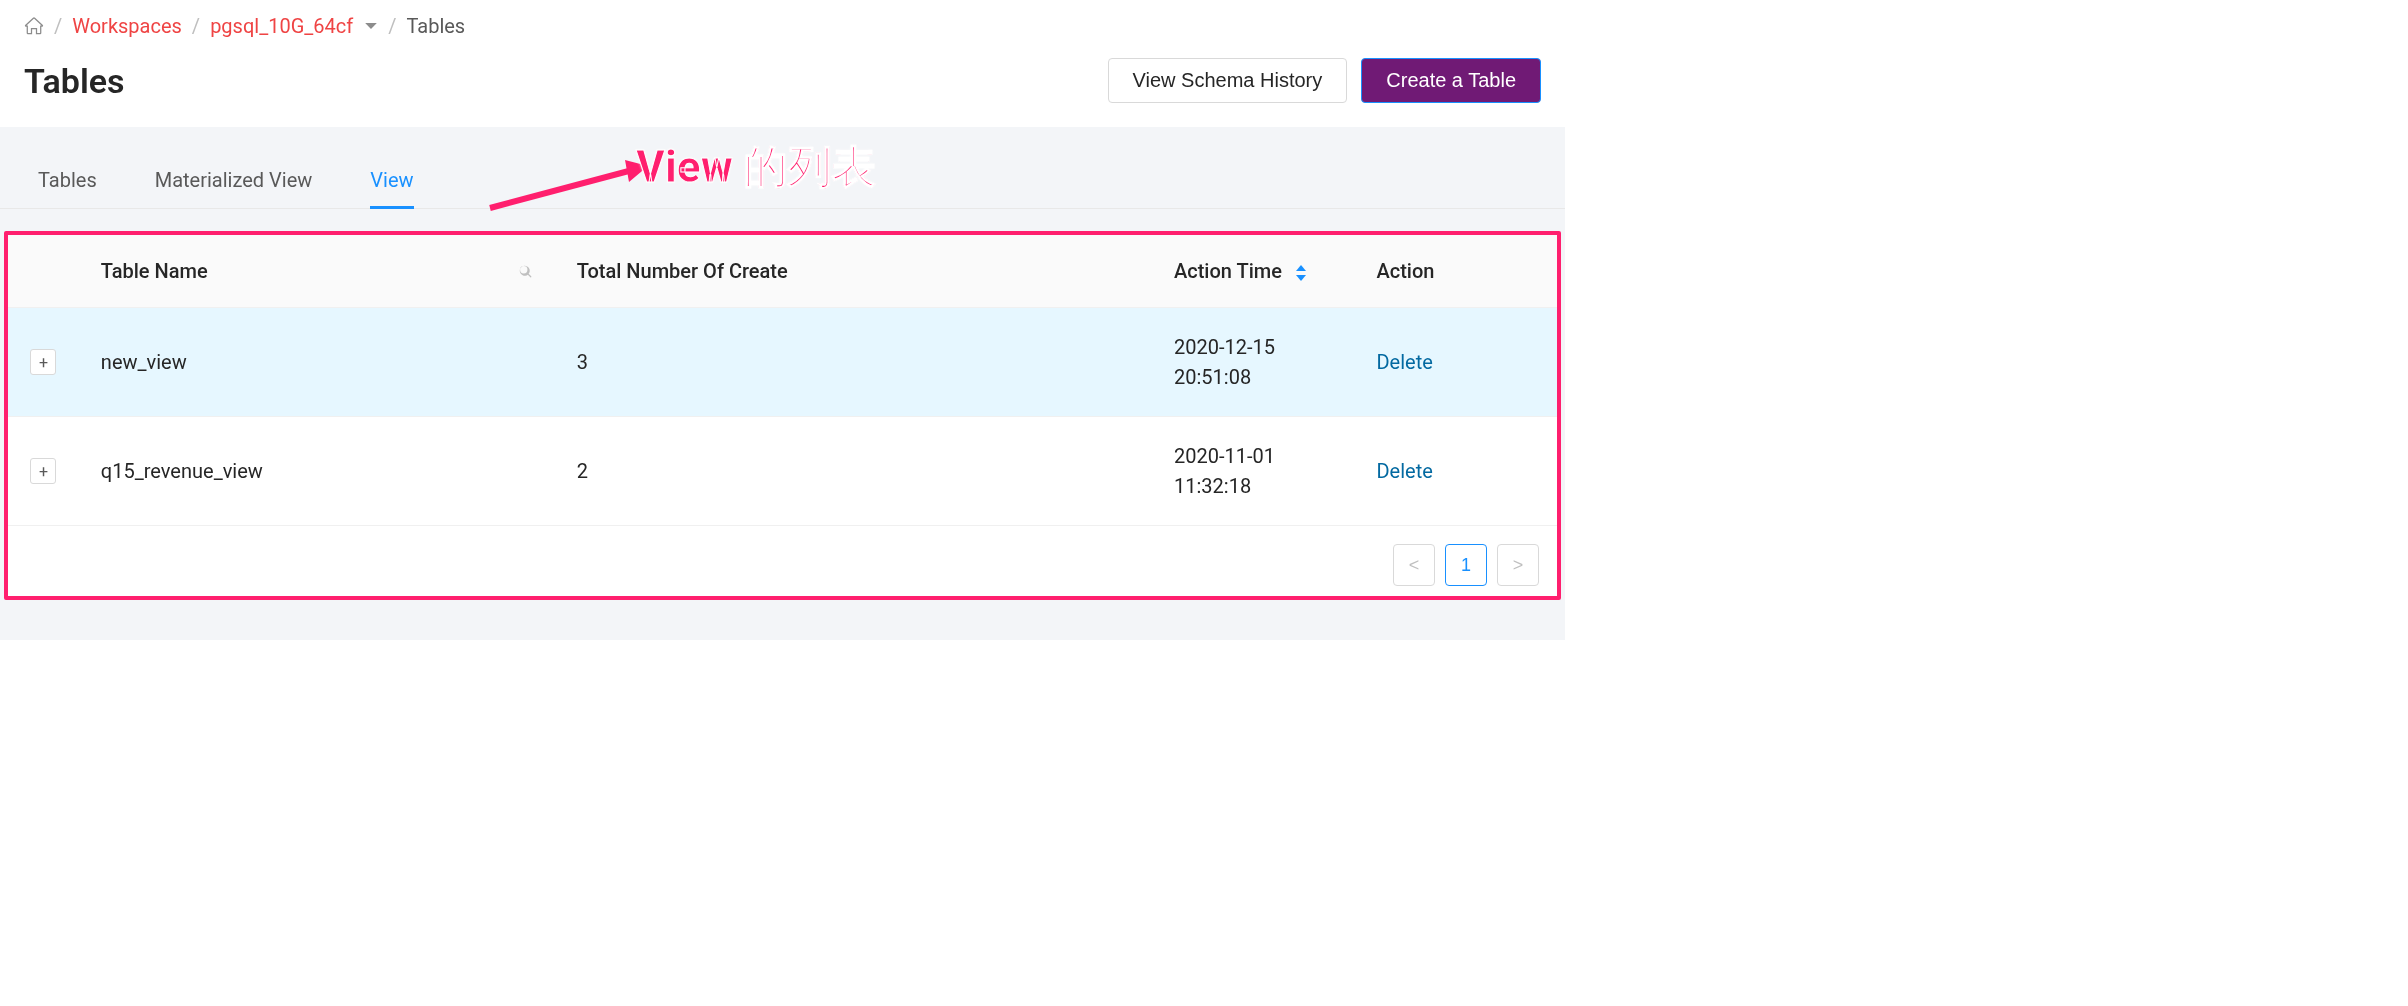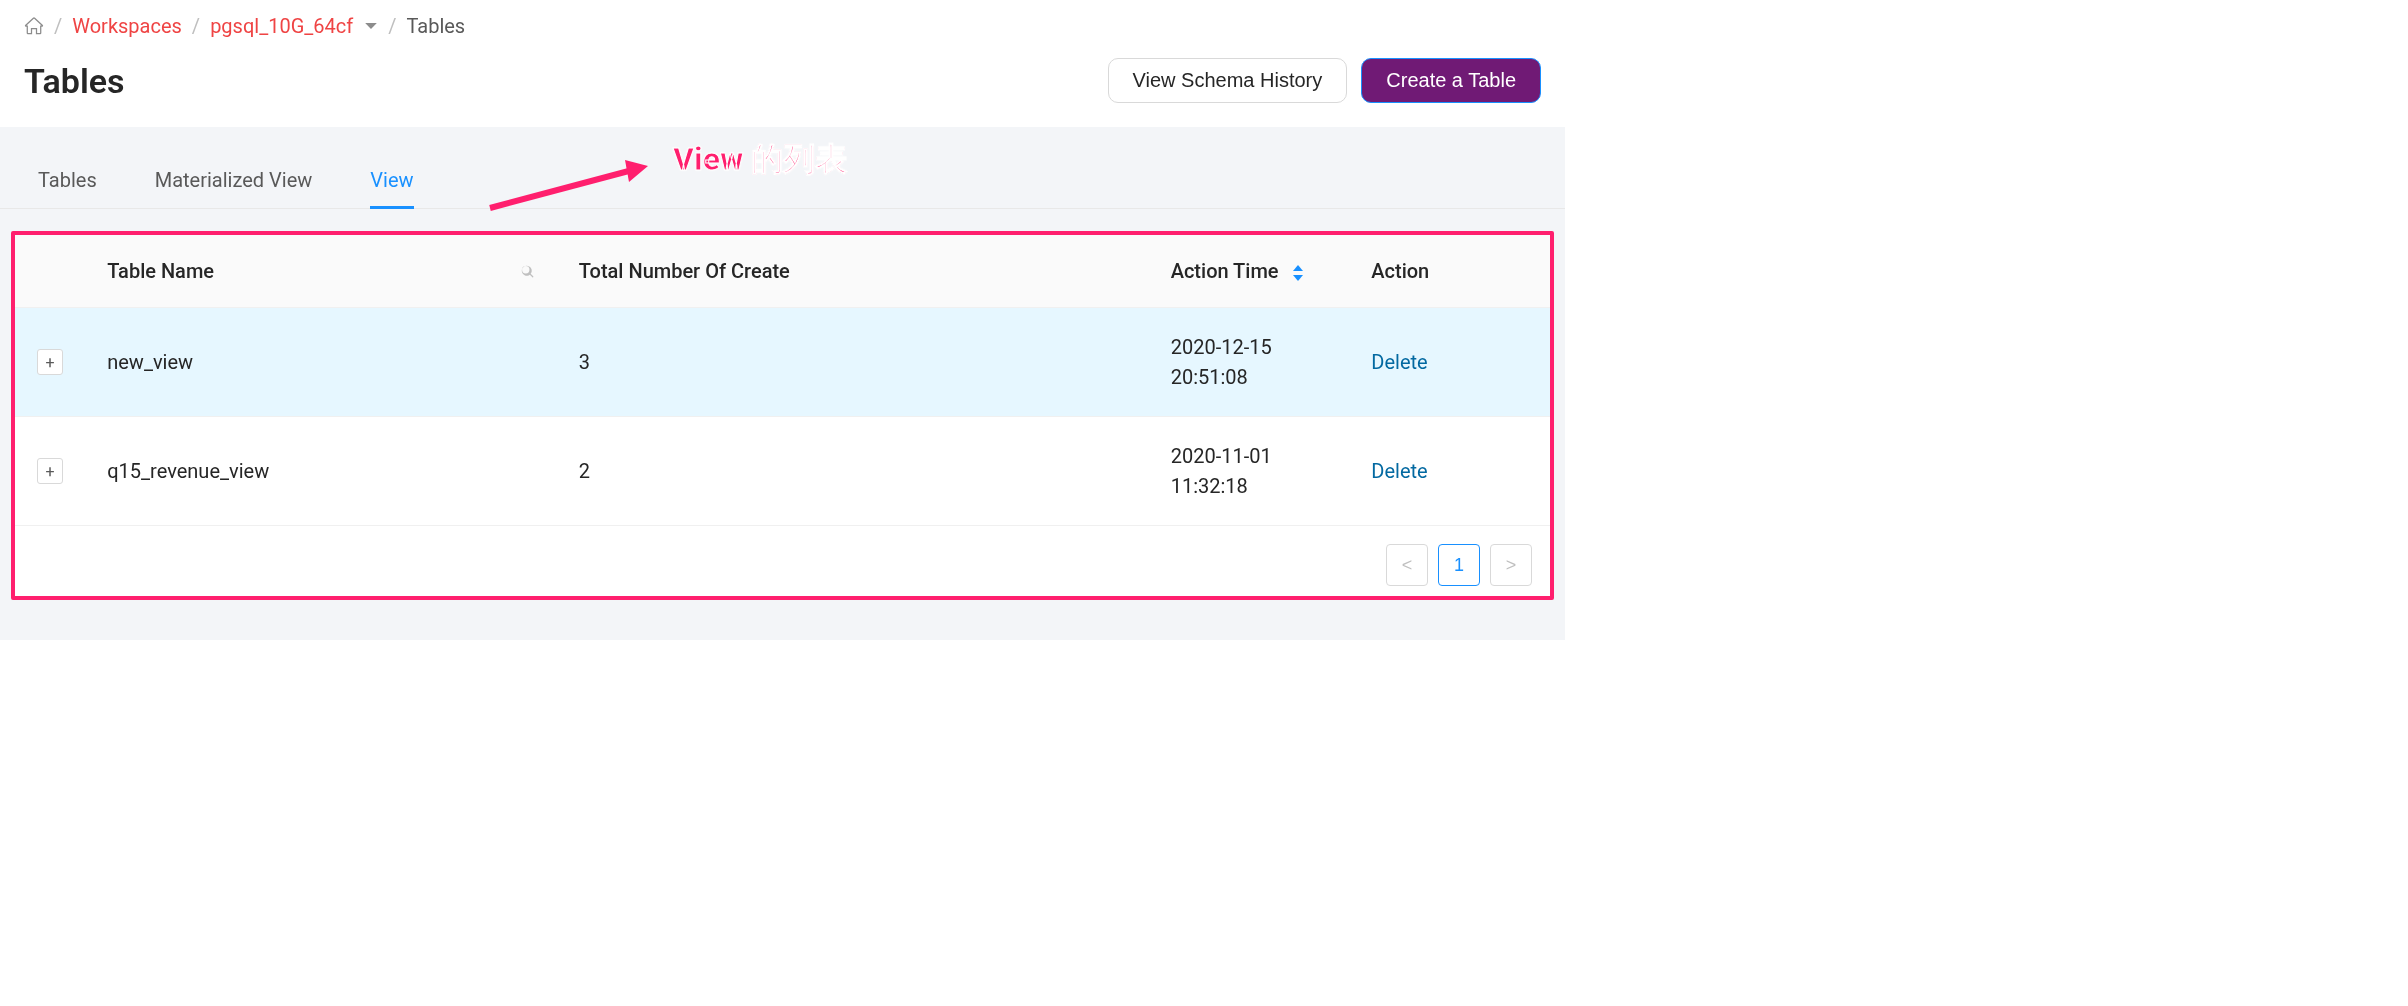--- a/index.html
+++ b/index.html
@@ -61,21 +61,21 @@
     .page-title {
       font-size: 34px;
       font-weight: 600;
       color: #262626;
     }
     .header-actions {
       display: flex;
       gap: 14px;
     }
     .btn {
-      border-radius: 10px;
+      border-radius: 4px;
       padding: 10px 24px;
       font-size: 20px;
       cursor: pointer;
       border: 1px solid #d9d9d9;
       background: #fff;
       color: #262626;
     }
     .btn-primary {
       background: #701a75;
       border-color: #1890ff;
@@ -104,37 +104,37 @@
     }
     .tab-active {
       color: #1890ff;
       border-bottom-color: #1890ff;
       text-align: right;
     }
     .annotation {
       position: absolute;
       color: #ff1f6e;
       font-weight: 800;
-      font-size: 32px;
+      font-size: 44px;
       top: 10px;
-      left: 673px;
+      left: 636px;
       -webkit-text-stroke: 1px #fff;
       text-shadow: 0 0 3px #fff;
       z-index: 5;
     }
     .arrow-svg {
       position: absolute;
       top: 32px;
       left: 485px;
       width: 165px;
       height: 52px;
       z-index: 4;
     }
     .table-card {
-      margin: 22px 11px 0;
+      margin: 22px 4px 0;
       background: #fff;
       border: 4px solid #ff1f6e;
       border-radius: 2px;
     }
     .data-table {
       width: 100%;
       border-collapse: collapse;
     }
     .data-table thead {
       background: #fafafa;

